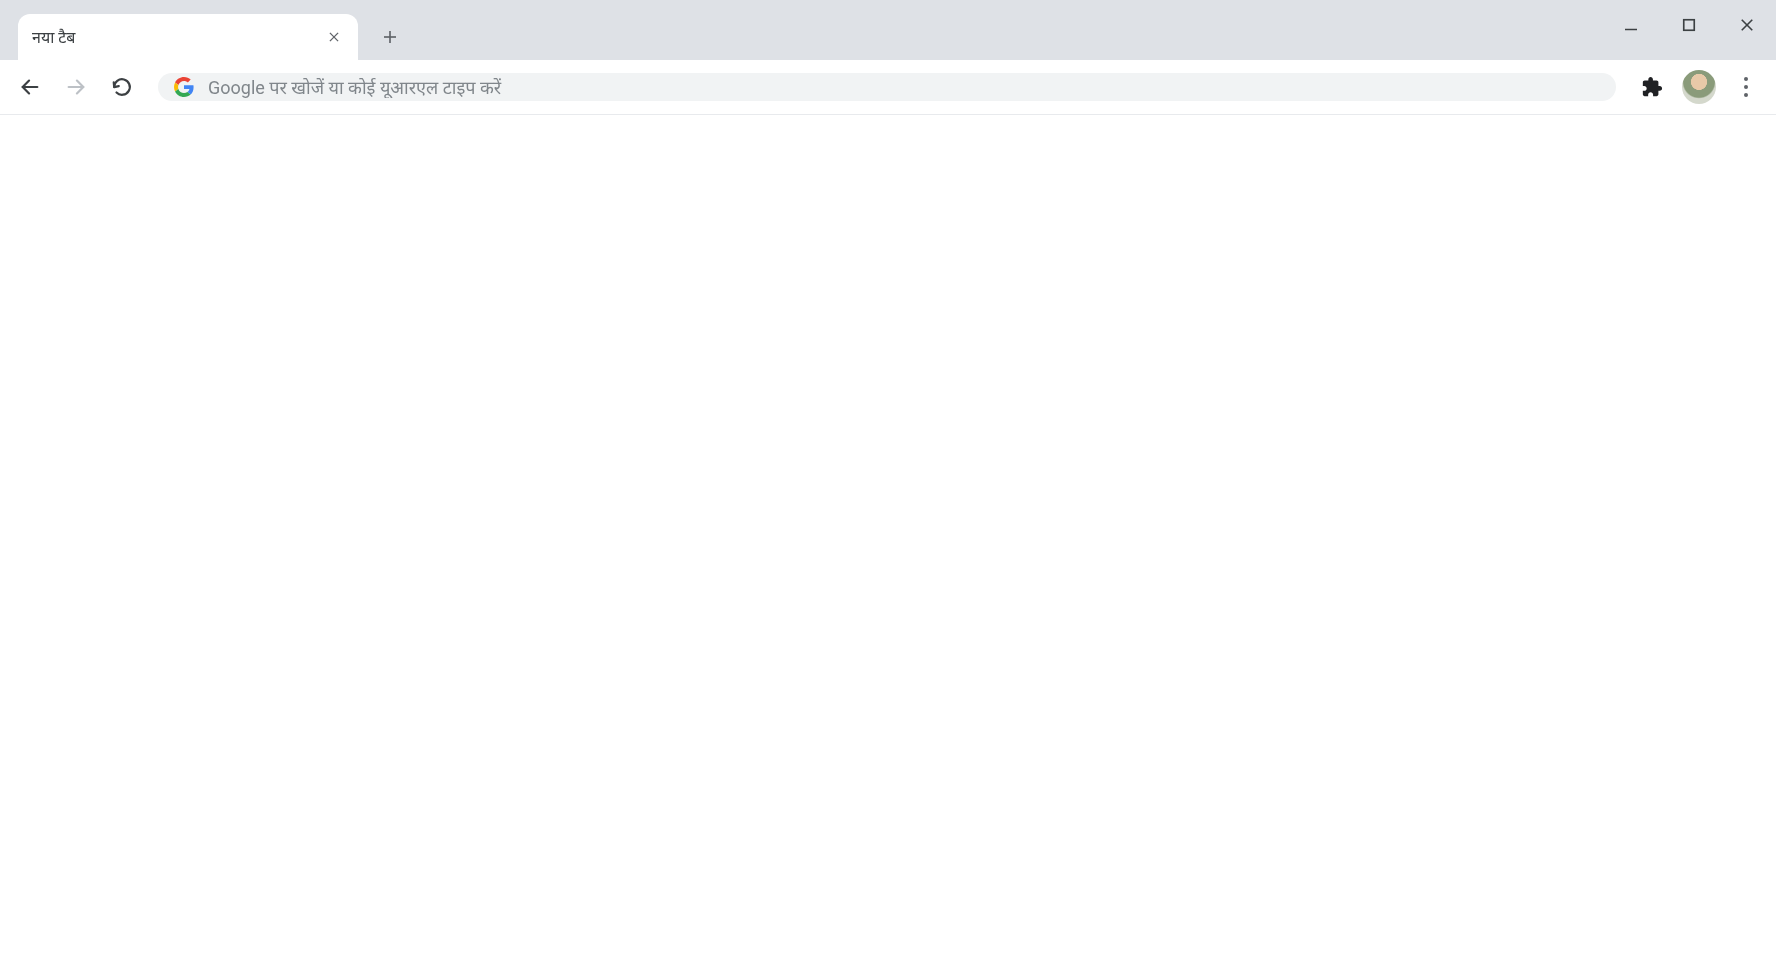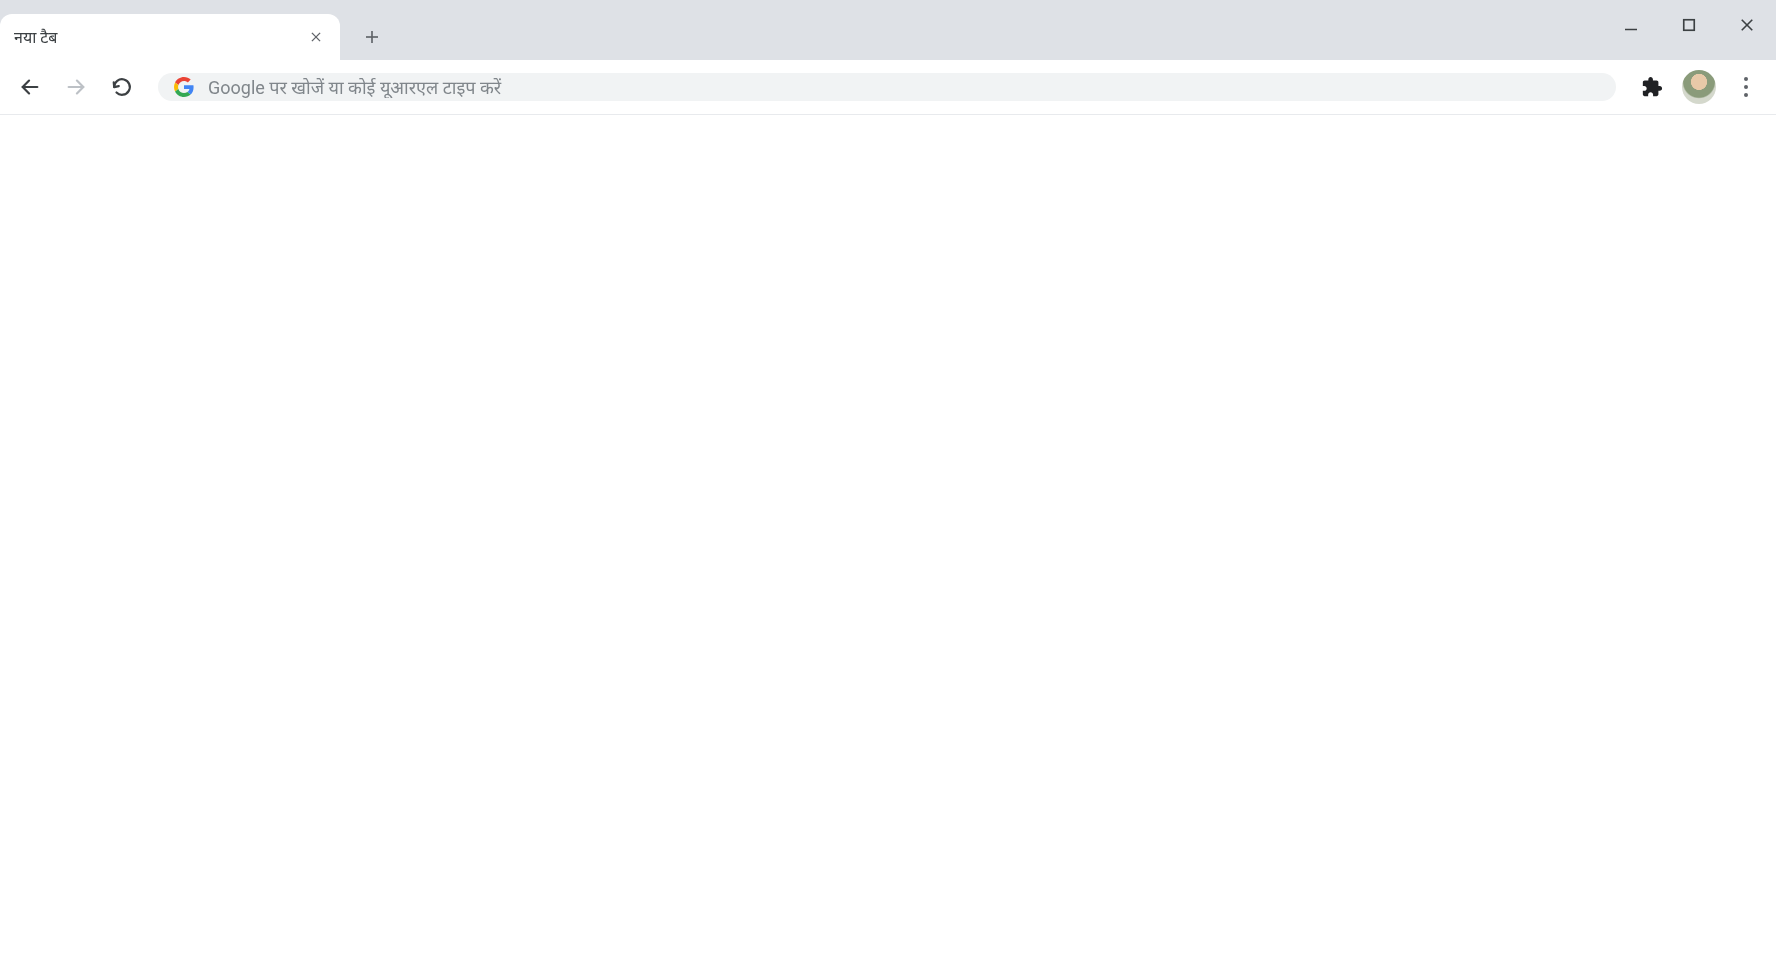--- a/index.html
+++ b/index.html
@@ -15,20 +15,21 @@
       overflow: hidden;
     }
     .tab-strip {
       height: 60px;
       background: #dee1e6;
       display: flex;
       align-items: flex-end;
       position: relative;
     }
     .tab {
+      margin-left: 18px;
       height: 46px;
       width: 340px;
       background: #ffffff;
       border-radius: 12px 12px 0 0;
       display: flex;
       align-items: center;
       padding: 0 14px;
       position: relative;
     }
     .tab-title {

